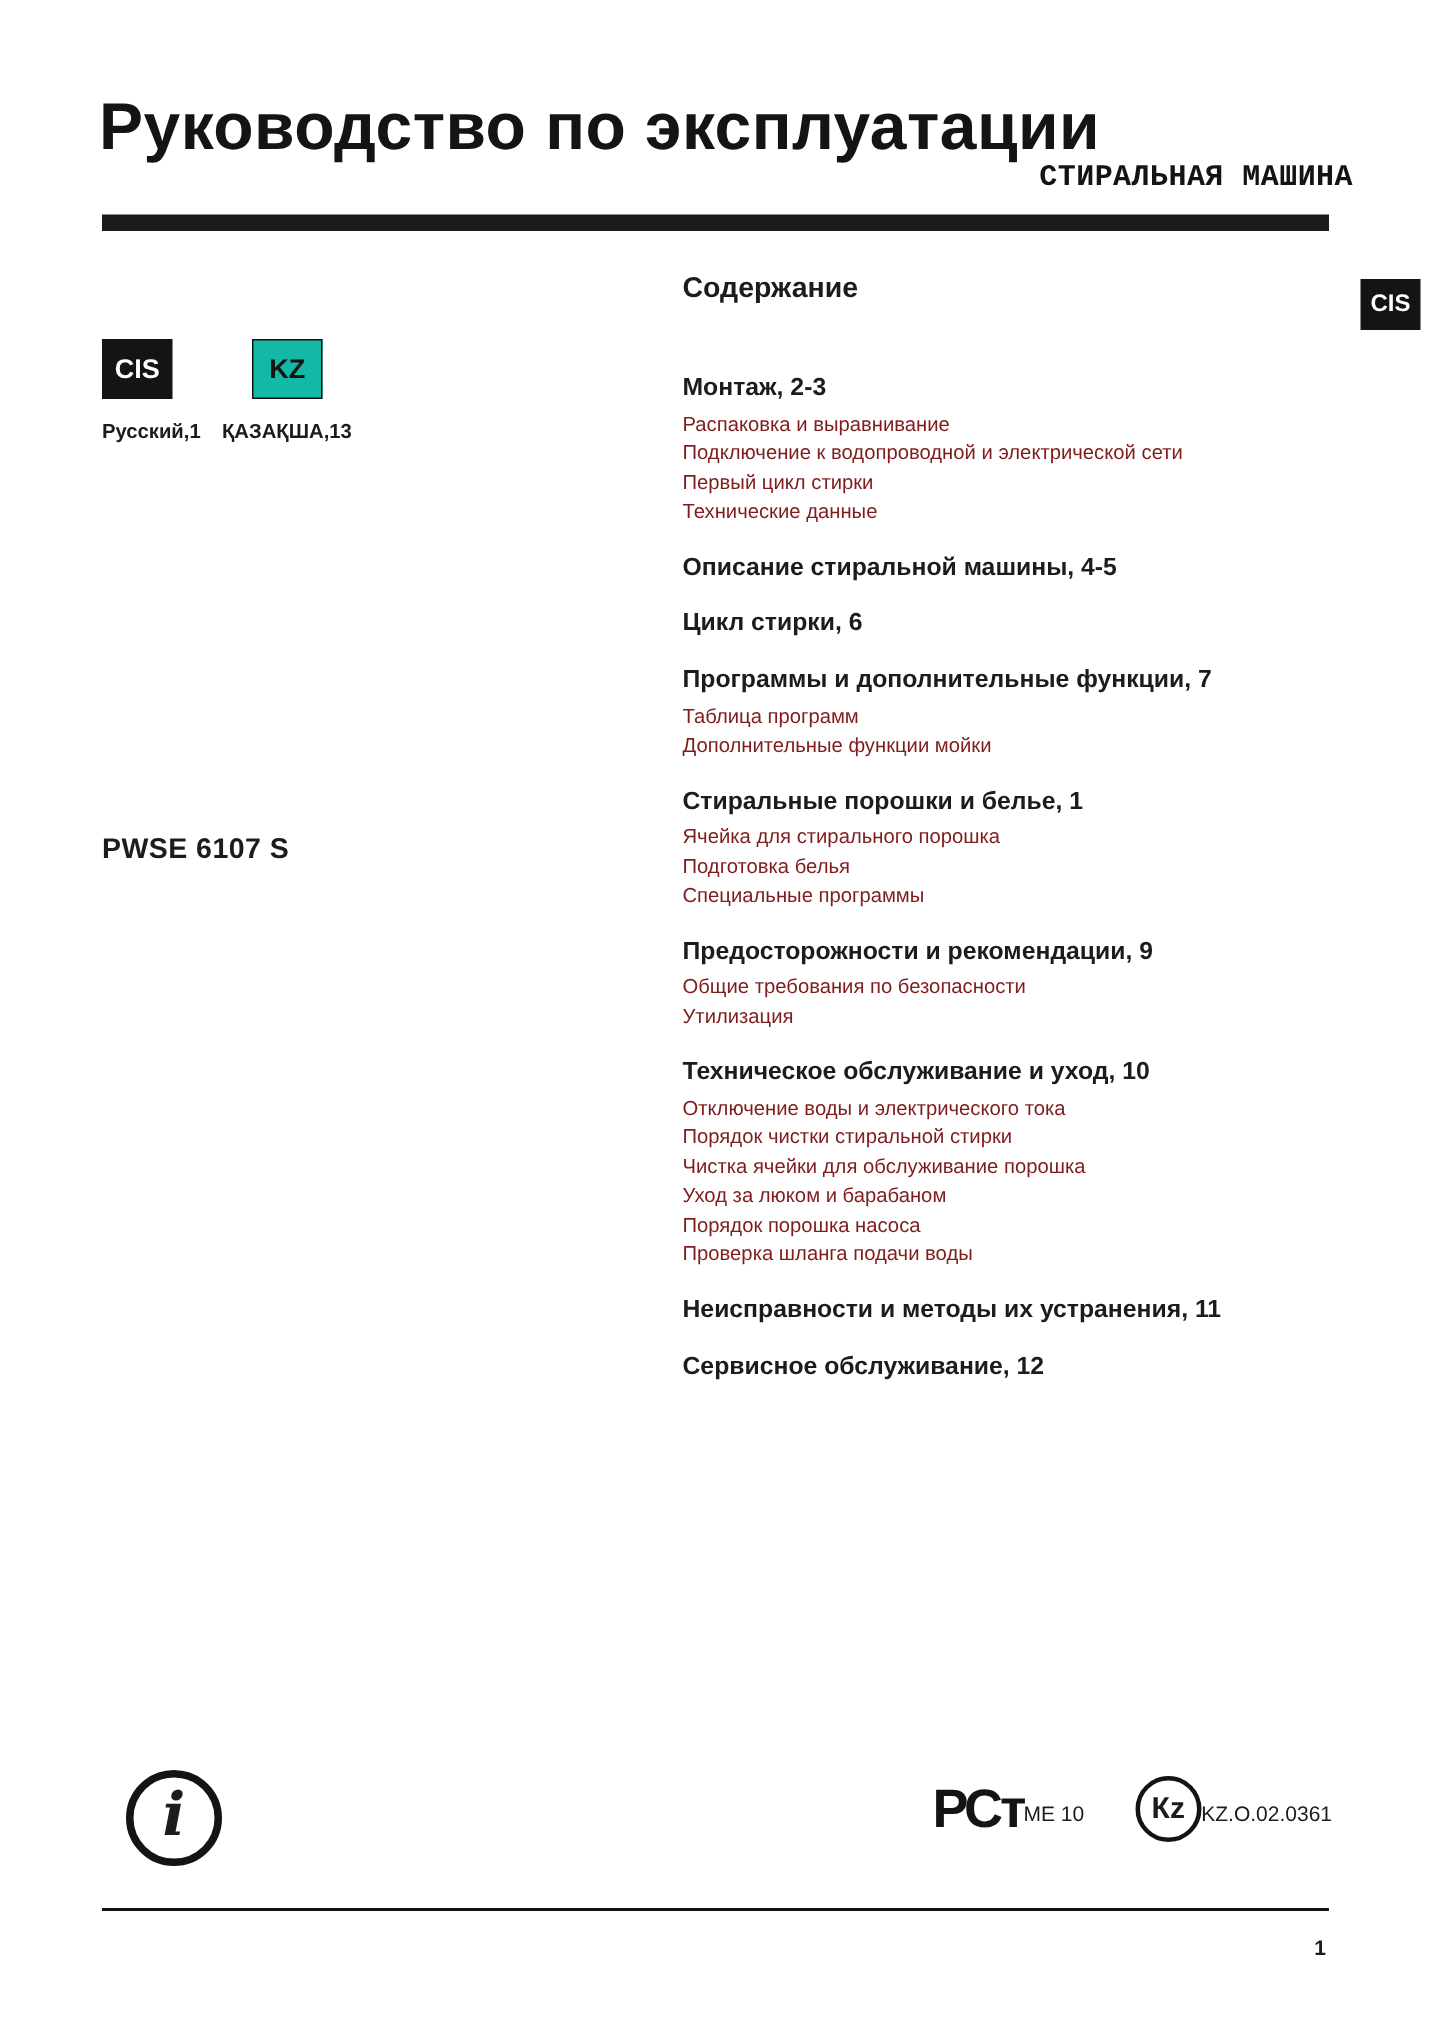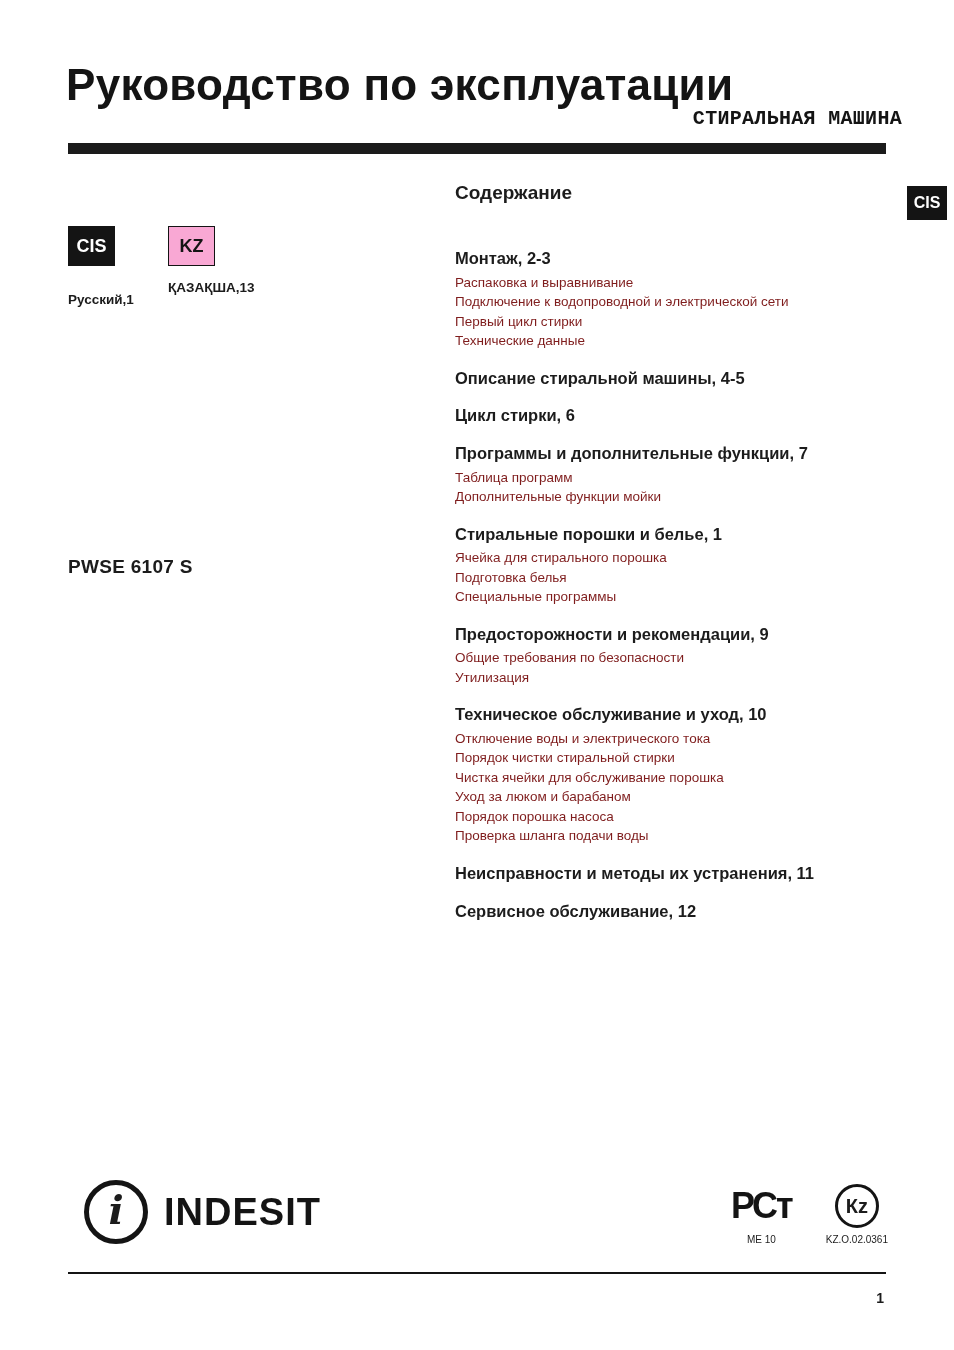--- a/index.html
+++ b/index.html
@@ -8,42 +8,42 @@
     font-family:"Liberation Sans","DejaVu Sans",sans-serif;color:#1c1c1c;overflow:hidden;
   }
   .doc-title{position:absolute;left:66px;top:34px;font-size:44px;font-weight:bold;letter-spacing:.3px;color:#141414;line-height:1;}
   .doc-subtitle{position:absolute;right:52px;top:107px;font-size:20px;font-weight:bold;color:#141414;letter-spacing:.3px;font-family:Liberation Mono, monospace;}
   .header-rule{position:absolute;left:68px;right:68px;top:143px;height:11px;background:#1b1b1b;}
   .side-badge{position:absolute;right:7px;top:186px;width:40px;height:34px;background:#141414;color:#fff;
     font-weight:bold;font-size:16px;display:flex;align-items:center;justify-content:center;}
   .lang-badges{position:absolute;left:68px;top:226px;display:flex;gap:53px;}
   .badge{width:47px;height:40px;display:flex;align-items:center;justify-content:center;font-weight:bold;font-size:18px;box-sizing:border-box;}
   .badge.filled{background:#141414;color:#ffffff;}
-  .badge.outline{background:#f9a8d4;color:#141414;border:1.5px solid #141414;}
+  .badge.outline{background:#14b8a6;color:#141414;border:1.5px solid #141414;}
   .lang-labels{position:absolute;left:68px;top:280px;display:flex;font-weight:bold;font-size:13.5px;}
   .lang-labels .lab{display:inline-block;}
-  .lang-labels .lab:first-child{width:100px;margin-top:12px;}
+  .lang-labels .lab:first-child{width:80px;}
   .model{position:absolute;left:68px;top:556px;font-size:19px;font-weight:bold;letter-spacing:.3px;}
   .toc{position:absolute;left:455px;top:182px;width:436px;}
   .toc-heading{margin:0 0 44px 0;font-size:19px;font-weight:bold;}
   .toc-section{margin:0 0 17px 0;}
   .toc-title{margin:0 0 4px 0;font-size:16.5px;font-weight:bold;line-height:1.25;}
   .toc-items{list-style:none;margin:0;padding:0;}
   .toc-items li{font-size:13.5px;line-height:19.5px;color:#7f1d1d;}
   .brand{position:absolute;left:84px;top:1180px;display:flex;align-items:center;gap:16px;}
   .brand-circle{width:54px;height:54px;border:5px solid #141414;border-radius:50%;
     display:flex;align-items:center;justify-content:center;box-sizing:content-box;}
   .brand-i{font-family:"DejaVu Serif",serif;font-weight:bold;font-style:italic;font-size:40px;line-height:1;transform:translateY(-2px);}
   .brand-word{font-size:38px;font-weight:bold;letter-spacing:1px;color:#141414;}
   .certs{position:absolute;right:66px;top:1184px;display:flex;gap:34px;align-items:flex-end;}
-  .cert{display:flex;flex-direction:column;align-items:center;}
+  .cert{display:flex;flex-direction:row;align-items:center;}
   .cert-mark-pct{font-size:36px;font-weight:bold;line-height:44px;color:#141414;letter-spacing:-2px;}
   .cert-mark-kz{width:44px;height:44px;border:3px solid #141414;border-radius:50%;display:flex;align-items:center;justify-content:center;
     font-size:20px;font-weight:bold;box-sizing:border-box;}
-  .cert-caption{margin-top:6px;font-size:10px;color:#1c1c1c;}
+  .cert-caption{margin-top:6px;font-size:14px;color:#1c1c1c;}
   .bottom-rule{position:absolute;left:68px;right:68px;top:1272px;height:2px;background:#141414;}
   .page-number{position:absolute;right:70px;top:1290px;font-size:14px;font-weight:bold;}
 </style>
 </head>
 <body>
 
 <div class="page">
 
   <h1 class="doc-title">Руководство по эксплуатации</h1>
   <div class="doc-subtitle">СТИРАЛЬНАЯ МАШИНА</div>
@@ -130,21 +130,20 @@
     <h3 class="toc-title">Сервисное обслуживание, 12</h3>
 
   </div>
 </div>
   </div>
 
   <div class="brand">
     <span class="brand-circle">
       <span class="brand-i">i</span>
     </span>
-    <span class="brand-word">INDESIT</span>
   </div>
 
   <div class="certs">
     <div class="cert">
       <div class="cert-mark-pct">РСт</div>
       <div class="cert-caption">МЕ 10</div>
     </div>
     <div class="cert">
       <div class="cert-mark-kz">Кz</div>
       <div class="cert-caption">KZ.O.02.0361</div>

